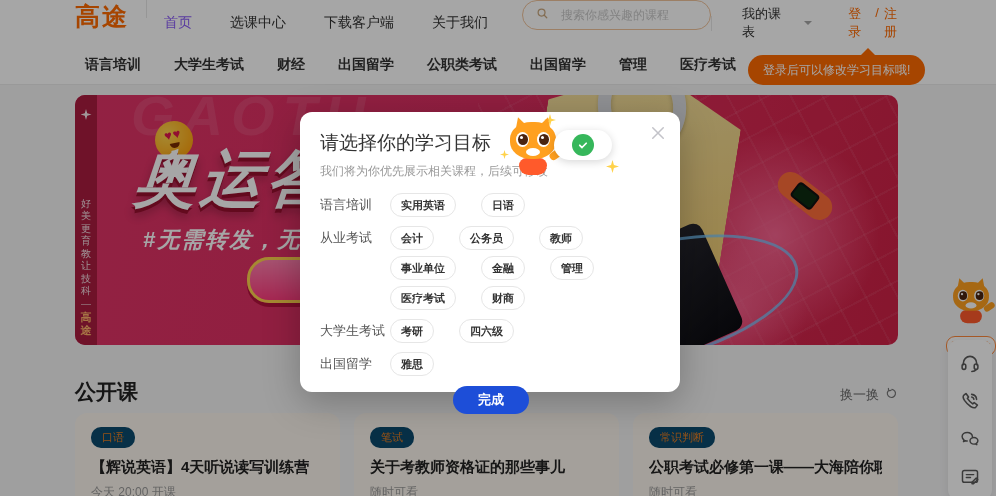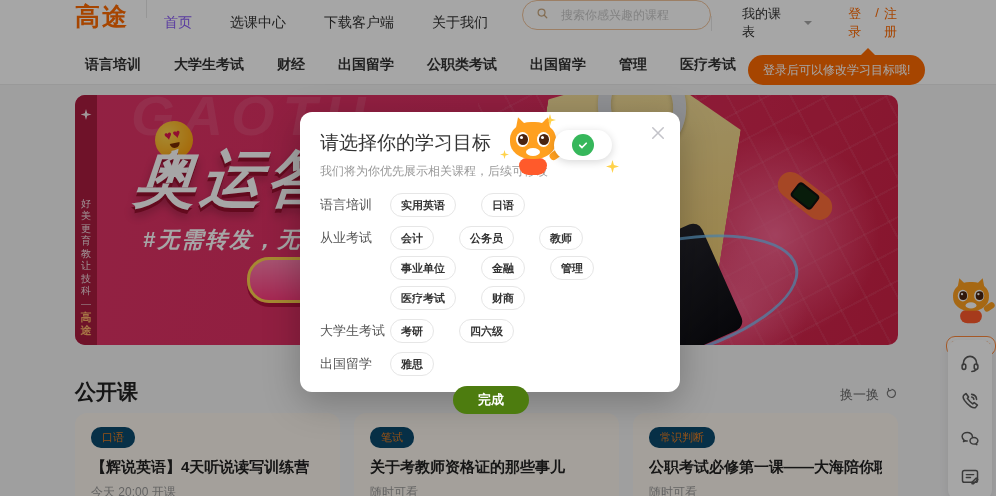--- a/index.html
+++ b/index.html
@@ -112,21 +112,21 @@
   .check-circle{width:22px;height:22px;border-radius:50%;background:#36b75b;display:flex;align-items:center;justify-content:center;}
   .sp-y{position:absolute;background:#ffd24a;}
   .sp-y1{left:34px;top:-2px;width:12px;height:12px;}
   .sp-y2{left:96px;top:44px;width:13px;height:13px;}
   .sp-y3{left:-10px;top:34px;width:9px;height:9px;}
   .groups{margin-top:13px;}
   .group{display:flex;align-items:flex-start;margin-bottom:9px;}
   .group-label{flex:none;width:70px;font-size:13px;color:#555;line-height:24px;}
   .chips{display:flex;flex-wrap:wrap;gap:6px 25px;flex:1;}
   .chip{height:24px;line-height:22px;box-sizing:border-box;padding:0 10px;border:1px solid #e6e6e6;border-radius:13px;font-size:11px;font-weight:bold;color:#333;background:#fff;cursor:pointer;white-space:nowrap;}
-  .done-btn{display:block;margin:10px auto 0;width:76px;height:28px;border-radius:15px;background:#4d7c0f;border:none;color:#fff;font-size:13px;font-weight:bold;font-family:inherit;cursor:pointer;}
+  .done-btn{display:block;margin:10px auto 0;width:76px;height:28px;border-radius:15px;background:#1d4ed8;border:none;color:#fff;font-size:13px;font-weight:bold;font-family:inherit;cursor:pointer;}
 </style>
 </head>
 <body>
 
 <div id="stage">
 
   <div class="topbar">
     <div class="logo">高途</div>
     <div class="logo-divider"></div>
     <div class="nav" id="header-nav">

